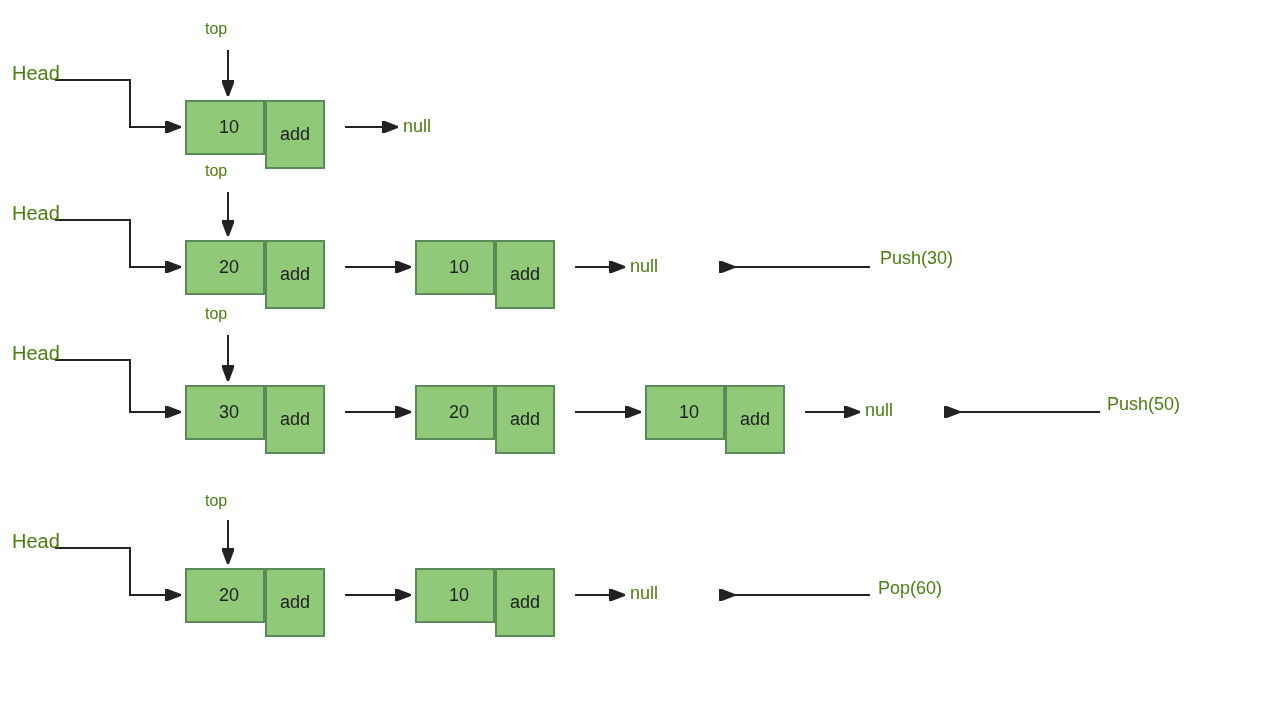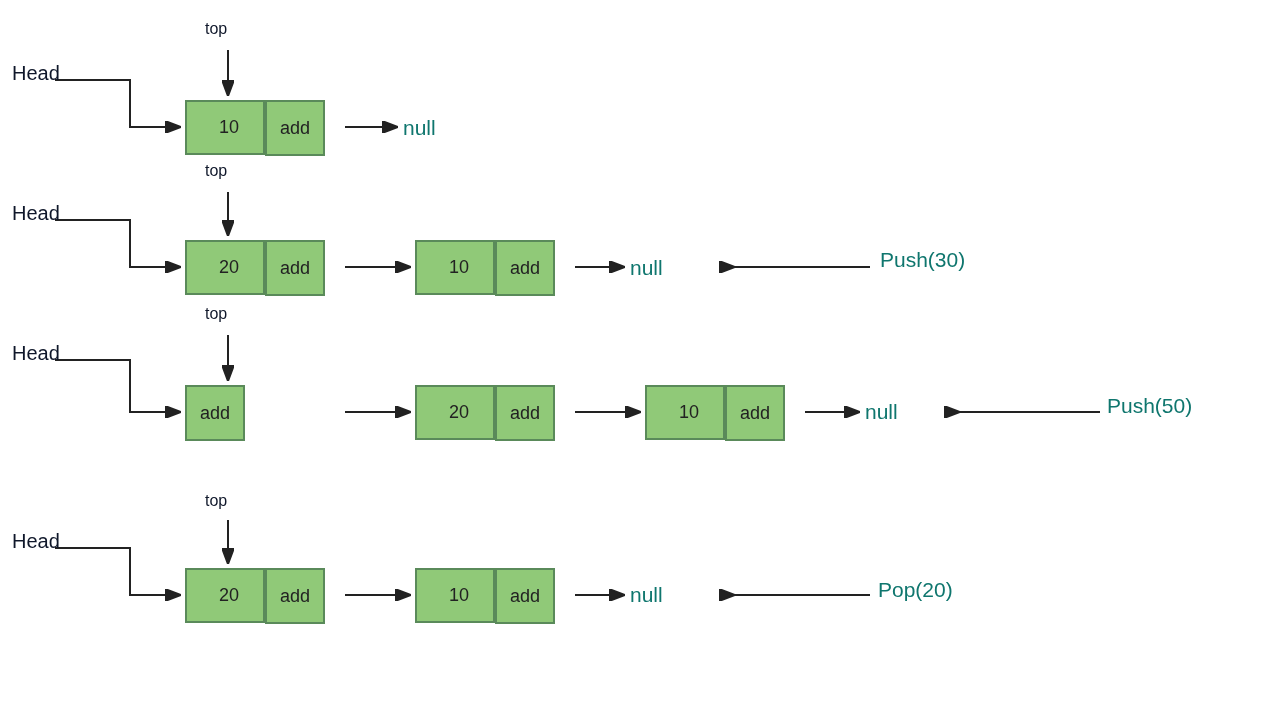--- a/index.html
+++ b/index.html
@@ -31,32 +31,32 @@
       font-weight: 400;
       color: #222;
     }
     .node-data {
       width: 80px;
       height: 55px;
       padding-left: 8px;
     }
     .node-ptr {
       width: 60px;
-      height: 56px;
+      height: 69px;
     }
     .label {
       position: absolute;
       font-size: 20px;
       font-weight: 500;
-      color: #0f172a;
+      color: #4d7c0f;
     }
     .arrow-label {
       position: absolute;
-      font-size: 21px;
-      color: #0f766e;
+      font-size: 18px;
+      color: #4d7c0f;
     }
     
     svg.arrows {
       position: absolute;
       top: 0; left: 0;
       width: 1280px;
       height: 720px;
       pointer-events: none;
     }
     line, polyline, path {
@@ -148,20 +148,21 @@
   </div>
 
   <span class="arrow-label" style="left:630px; top:256px;">null</span>
 
   <span class="arrow-label" style="left:880px; top:248px;">Push(30)</span>
 
   <span class="label" style="left:12px; top:342px;">Head</span>
   <span class="label" style="left:205px; top:305px; font-size:16px;">top</span>
 
   <div class="node" style="left:185px; top:385px;">
+    <div class="node-cell node-data">30</div>
     <div class="node-cell node-ptr">add</div>
   </div>
 
   <div class="node" style="left:415px; top:385px;">
     <div class="node-cell node-data">20</div>
     <div class="node-cell node-ptr">add</div>
   </div>
 
   <div class="node" style="left:645px; top:385px;">
     <div class="node-cell node-data">10</div>
@@ -180,15 +181,15 @@
     <div class="node-cell node-ptr">add</div>
   </div>
 
   <div class="node" style="left:415px; top:568px;">
     <div class="node-cell node-data">10</div>
     <div class="node-cell node-ptr">add</div>
   </div>
 
   <span class="arrow-label" style="left:630px; top:583px;">null</span>
 
-  <span class="arrow-label" style="left:878px; top:578px;">Pop(20)</span>
+  <span class="arrow-label" style="left:878px; top:578px;">Pop(60)</span>
 
 </div>
 
 </body></html>

